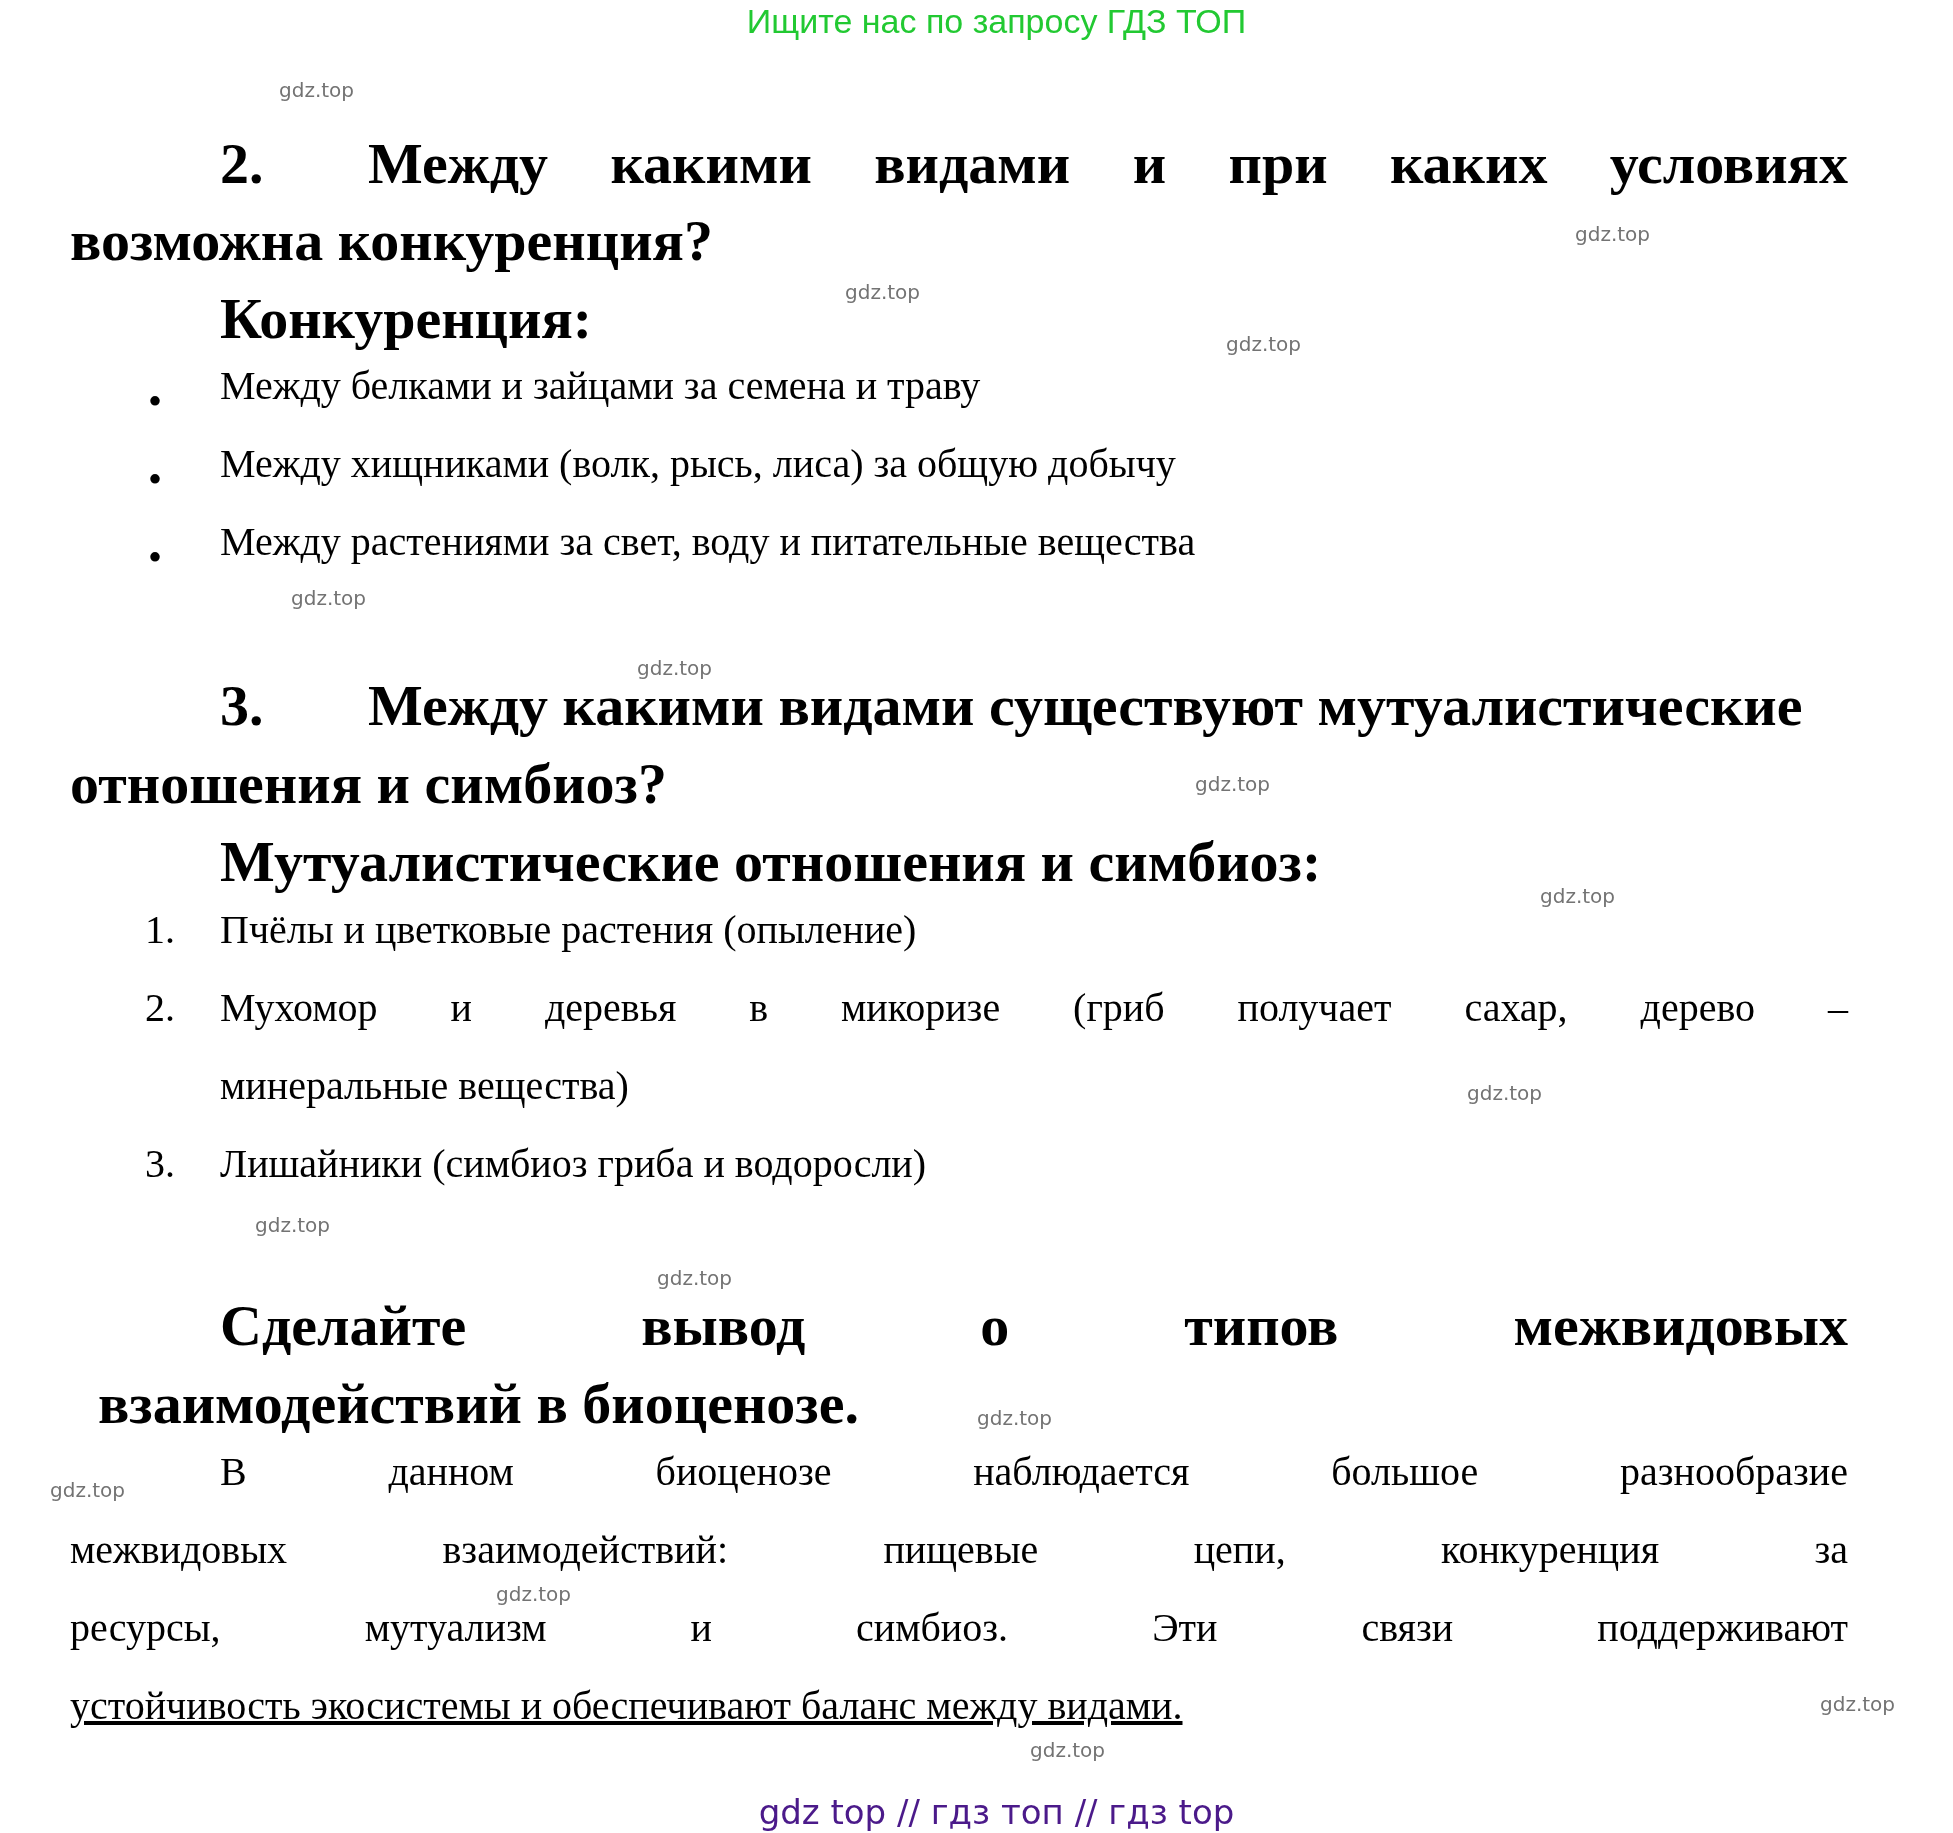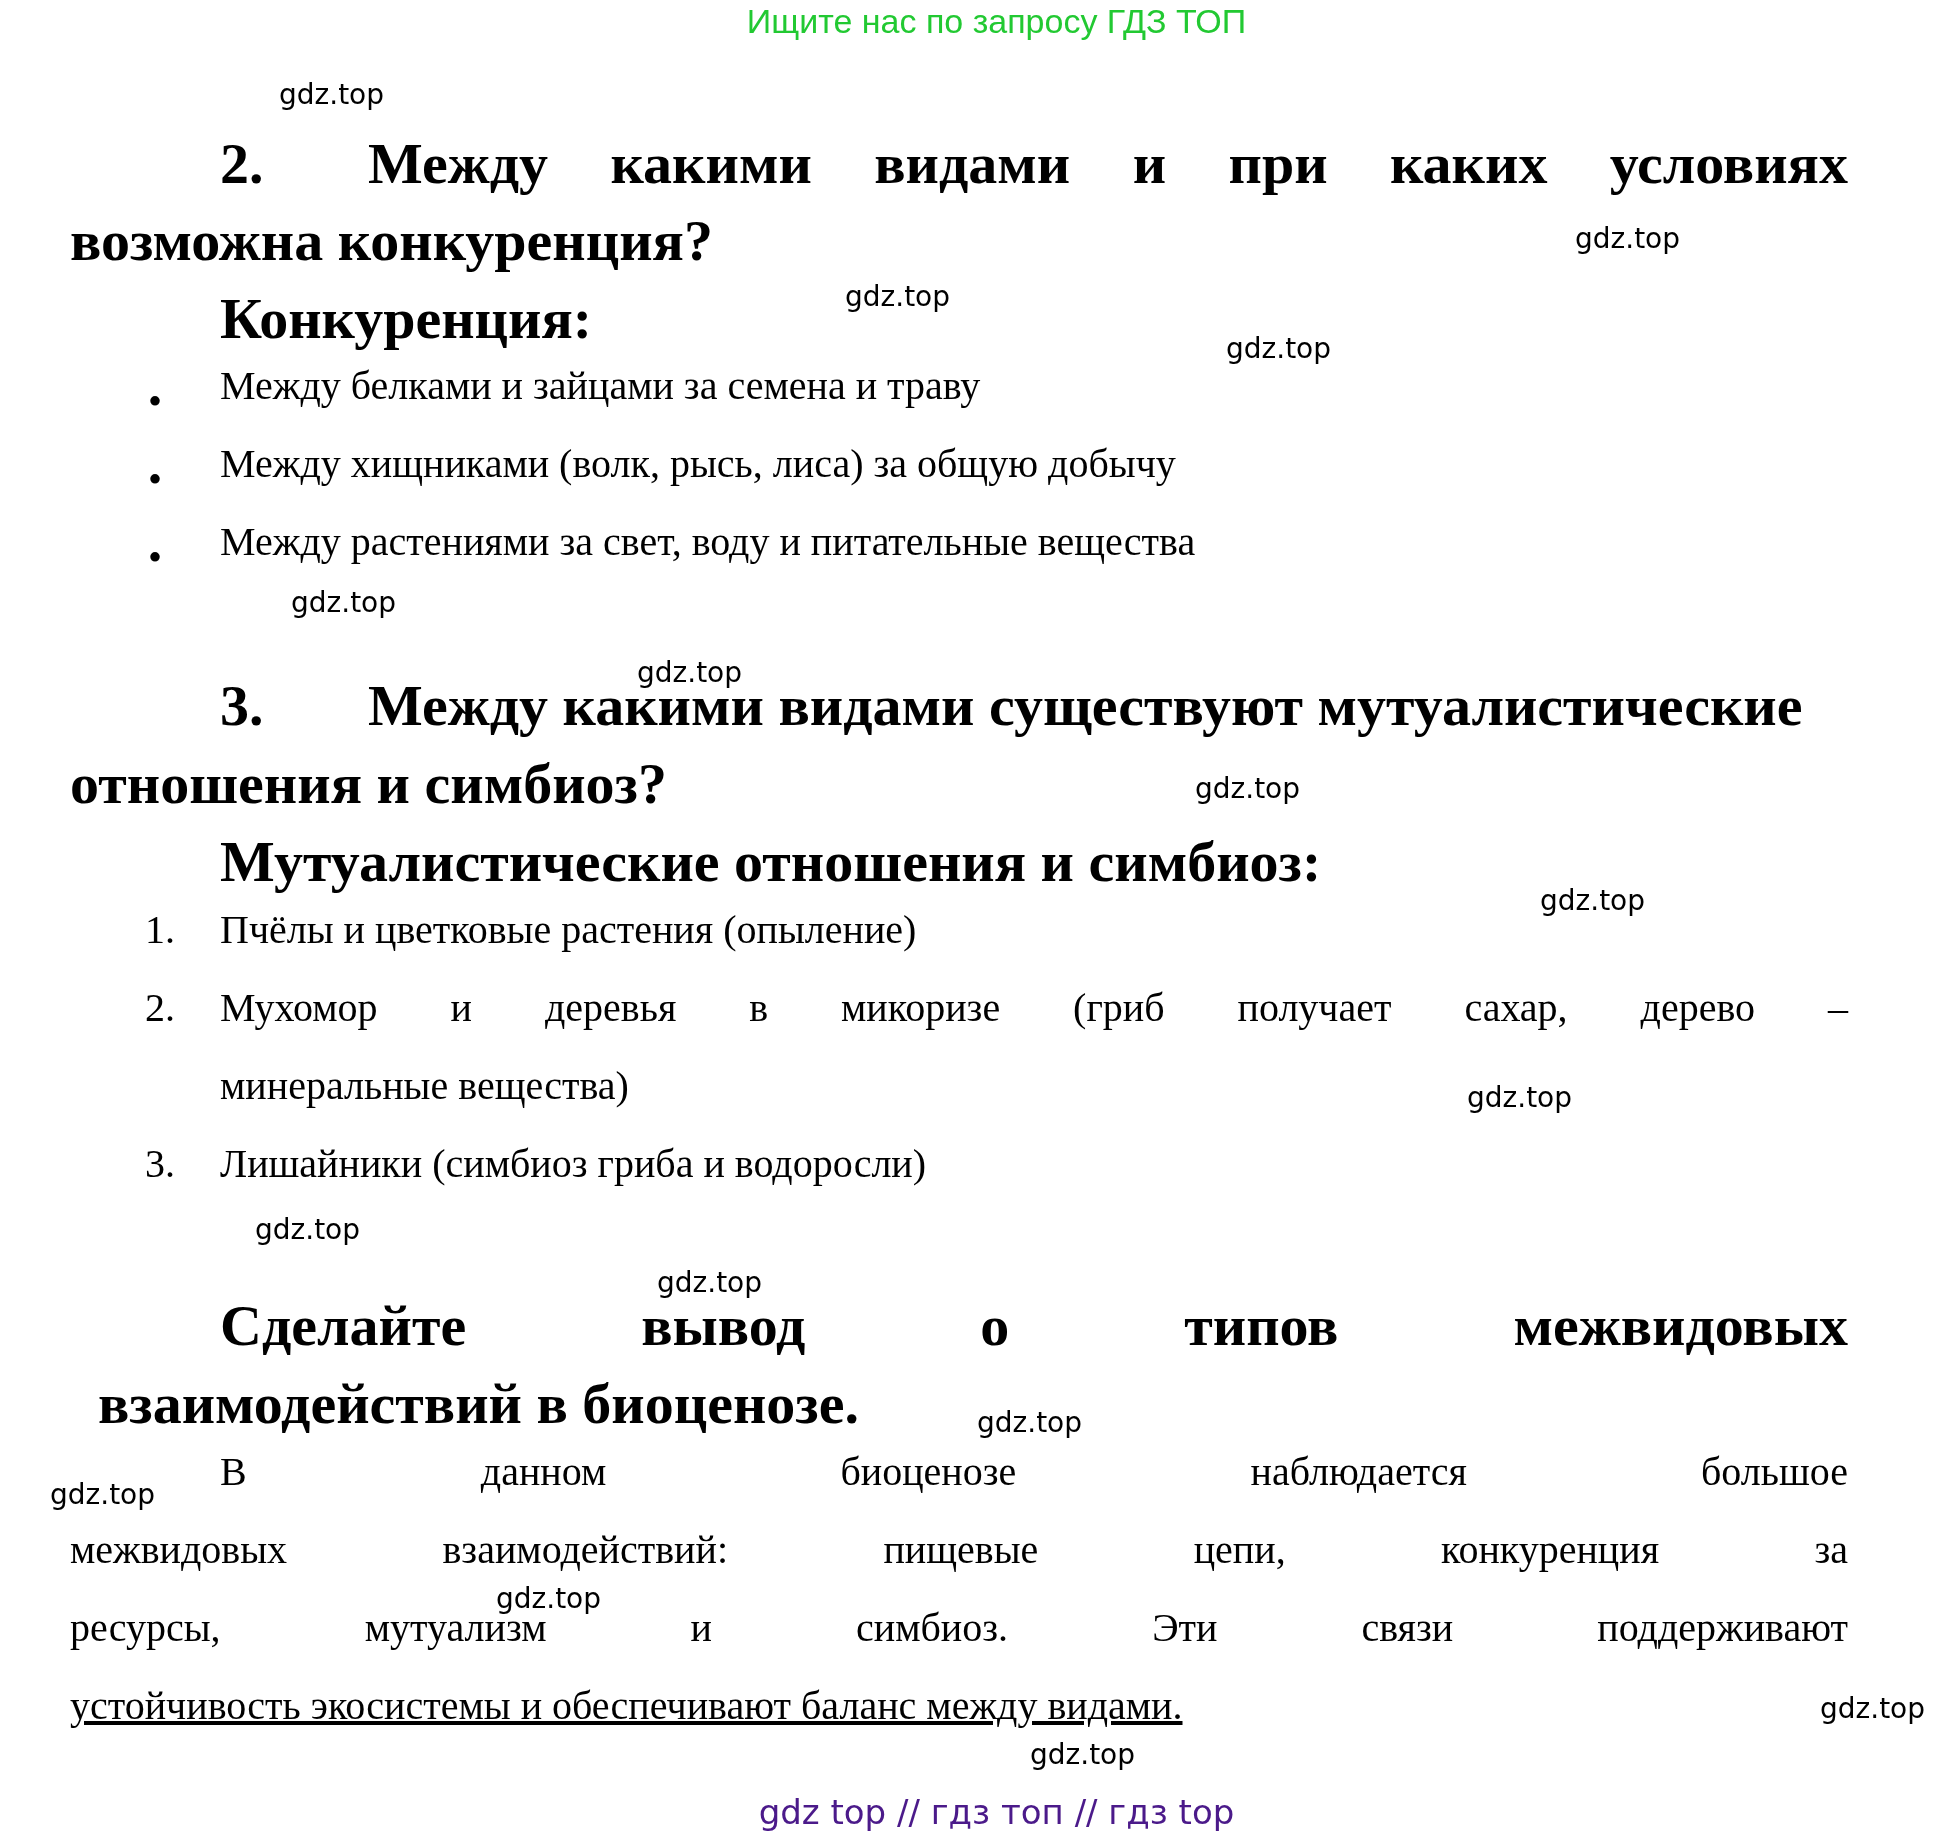--- a/index.html
+++ b/index.html
@@ -1,19 +1,19 @@
 <!DOCTYPE html>
 <html><head>
 <meta charset="utf-8">
 <style>
   html, body { margin: 0; padding: 0; background: #ffffff; }
   body { width: 1953px; height: 1833px; position: relative; overflow: hidden; }
   .abs { position: absolute; white-space: nowrap; padding-left: 20px; }
   .header-banner { left: 0; top: 2px; width: 1953px; text-align: center; font-family: "Liberation Sans", sans-serif; font-size: 34px; }
-  .wm { font-family: "DejaVu Sans", sans-serif; font-size: 28px; color: #000000; }
+  .wm { font-family: "DejaVu Sans", sans-serif; font-size: 20px; color: #737373; }
   .serif { font-family: "Liberation Serif", serif; color: #000; }
   .q { font-size: 58px; font-weight: bold; }
   .sub { font-size: 58px; font-weight: bold; }
   .item { font-size: 40px; }
   .justify-line { display: flex; justify-content: space-between; }
   .bullet { font-size: 40px; }
   .footer-banner { left: 0; width: 1953px; text-align: center; font-family: "DejaVu Sans", sans-serif; font-size: 34px; }
 </style>
 </head>
 <body>
@@ -91,20 +91,21 @@
   <span>межвидовых</span>
 </div>
 <div class="abs serif q" style="left:50px; top:1370px;margin-left:28px;">взаимодействий в биоценозе.</div>
 
 <div class="abs serif item justify-line" style="left:200px; top:1448px; width:1628px;">
   <span>В</span>
   <span>данном</span>
   <span>биоценозе</span>
   <span>наблюдается</span>
   <span>большое</span>
+  <span>разнообразие</span>
 </div>
 <div class="abs serif item justify-line" style="left:50px; top:1526px; width:1778px;">
   <span>межвидовых</span>
   <span>взаимодействий:</span>
   <span>пищевые</span>
   <span>цепи,</span>
   <span>конкуренция</span>
   <span>за</span>
 </div>
 <div class="abs serif item justify-line" style="left:50px; top:1604px; width:1778px;">

